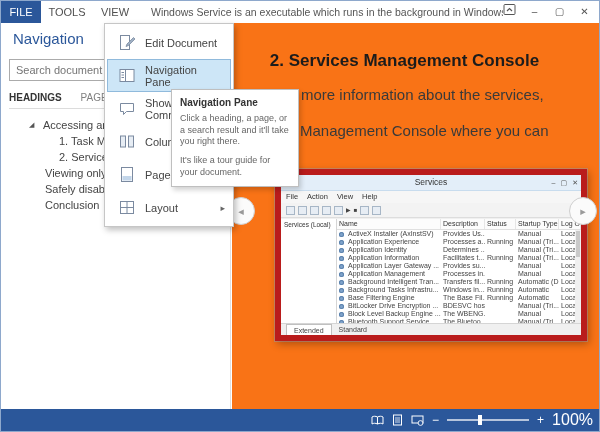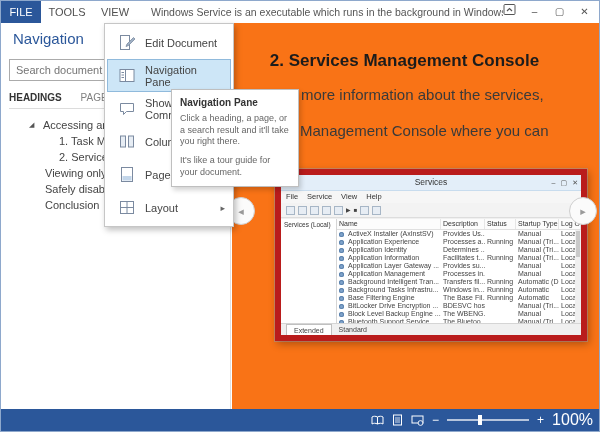--- a/index.html
+++ b/index.html
@@ -179,21 +179,21 @@
         <span class="svc-gear"></span>
         <div class="svc-title">Services</div>
         <div class="svc-controls">
           <span>–</span>
           <span>▢</span>
           <span>✕</span>
         </div>
       </div>
       <div class="svc-menubar">
         <span>File</span>
-        <span>Service</span>
+        <span>Action</span>
         <span>View</span>
         <span>Help</span>
       </div>
       <div class="svc-toolbar">
         <span class="tb-ico"></span>
         <span class="tb-ico"></span>
         <span class="tb-ico"></span>
         <span class="tb-ico"></span>
         <span class="tb-ico"></span>
         <span class="tb-glyph">▶</span>

